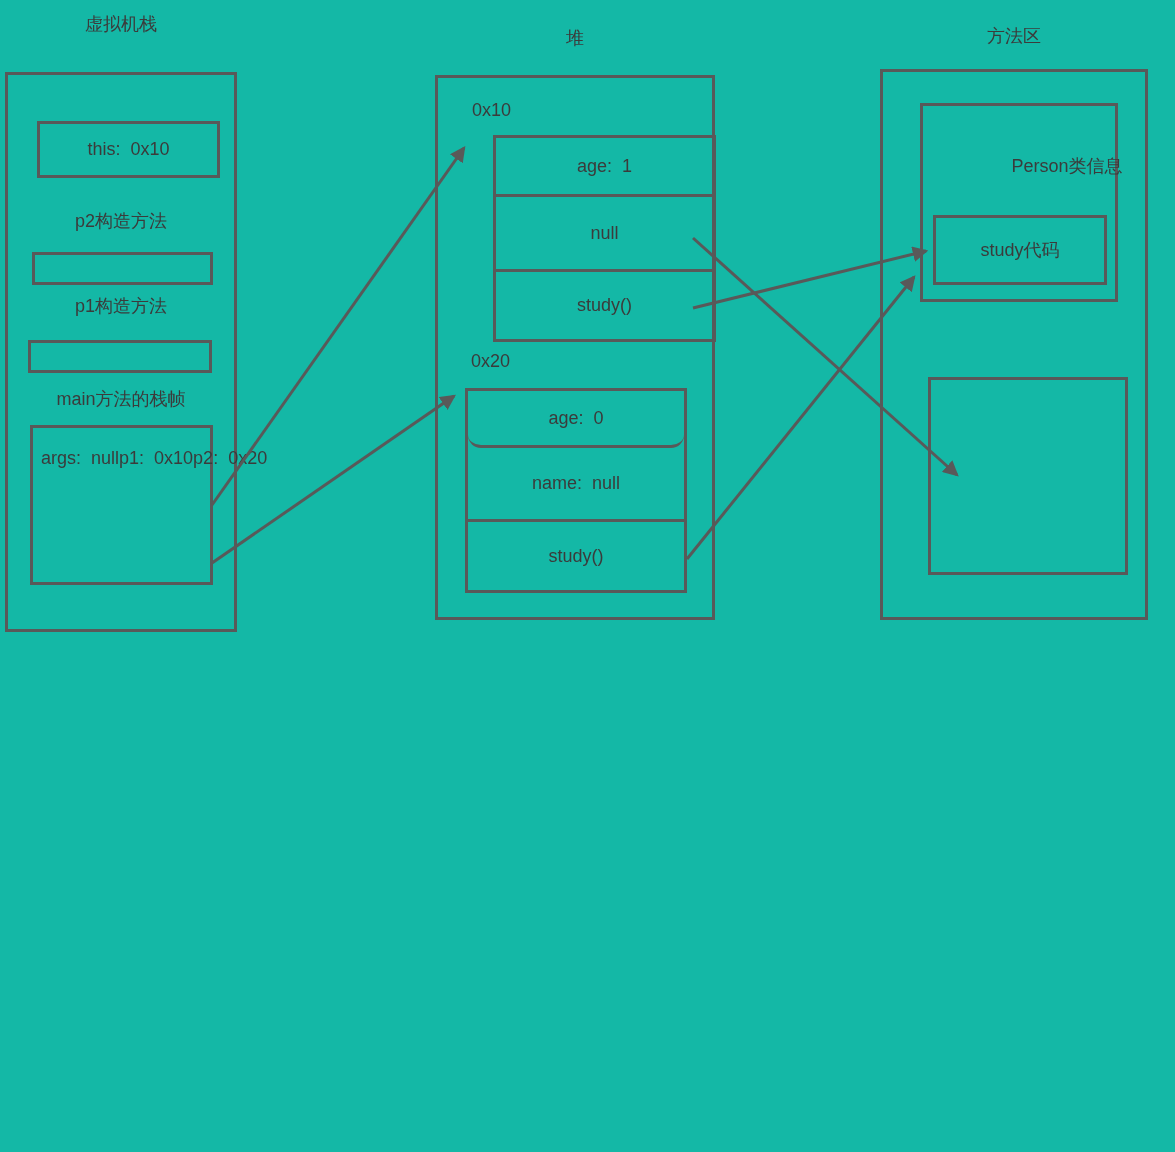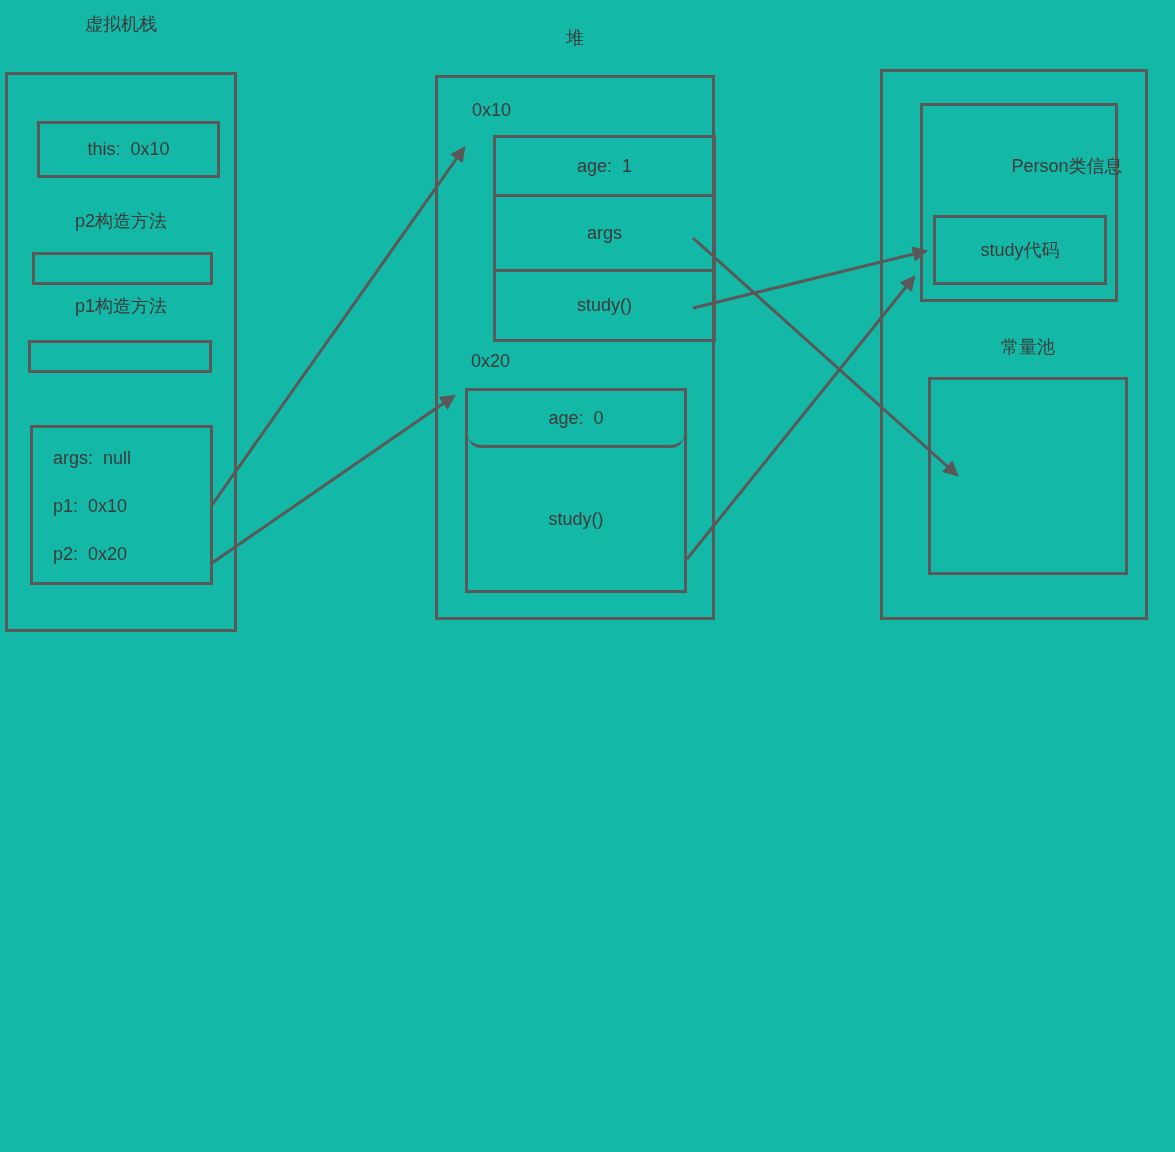--- a/index.html
+++ b/index.html
@@ -47,22 +47,22 @@
     display: flex;
     align-items: center;
     justify-content: center;
     white-space: pre;
     box-sizing: border-box;
   }
   .obj-row.sep { border-bottom: 3px solid #595959; }
   .vars {
     position: absolute;
     display: flex;
-    flex-direction: column;
-    padding-left: 20px;
+    flex-direction: row;
+    padding-left: 8px;
     padding-top: 6px;
     box-sizing: border-box;
   }
   .vars .var-line {
     height: 48px;
     line-height: 48px;
     white-space: pre;
   }
   svg.arrows {
     position: absolute;
@@ -87,60 +87,62 @@
   </div>
 
   <div class="lbl tcenter" style="left:5px; top:211px; width:232px;">p2构造方法</div>
 
   <div class="box" style="left:32px; top:252px; width:181px; height:33px;"></div>
 
   <div class="lbl tcenter" style="left:5px; top:296px; width:232px;">p1构造方法</div>
 
   <div class="box" style="left:28px; top:340px; width:184px; height:33px;"></div>
 
+  <div class="lbl tcenter" style="left:5px; top:389px; width:232px;">main方法的栈帧</div>
 
   <div class="box" style="left:30px; top:425px; width:183px; height:160px;"></div>
 
   <div class="vars" style="left:33px; top:428px; width:177px; height:154px;">
     <div class="var-line">args:  null</div>
     <div class="var-line">p1:  0x10</div>
     <div class="var-line">p2:  0x20</div>
   </div>
 
   <div class="lbl tcenter" style="left:435px; top:28px; width:280px;">堆</div>
 
   <div class="box" style="left:435px; top:75px; width:280px; height:545px;"></div>
 
   <div class="lbl" style="left:472px; top:100px;">0x10</div>
 
   <div class="obj-table" style="left:470px; top:135px; width:223px; height:207px;margin-left:23px;">
     <div class="obj-row sep" style="height:59px;">age:  1</div>
-    <div class="obj-row sep" style="height:75px;">args</div>
+    <div class="obj-row sep" style="height:75px;">null</div>
     <div class="obj-row" style="flex:1;">study()</div>
   </div>
 
   <div class="lbl" style="left:463px; top:351px;margin-left:8px;">0x20</div>
 
   <div class="obj-table" style="left:465px; top:388px; width:222px; height:205px;">
     <div class="obj-row sep" style="height:57px;border-radius:13px;">age:  0</div>
+    <div class="obj-row sep" style="height:74px;">name:  null</div>
     <div class="obj-row" style="flex:1;">study()</div>
   </div>
 
+  <div class="lbl tcenter" style="left:880px; top:26px; width:268px;">方法区</div>
 
   <div class="box" style="left:880px; top:69px; width:268px; height:551px;"></div>
 
   <div class="box" style="left:920px; top:103px; width:198px; height:199px;"></div>
 
   <div class="lbl tcenter" style="left:920px; top:156px; width:198px;padding-left:48px;">Person类信息</div>
 
   <div class="box center" style="left:933px; top:215px; width:174px; height:70px;">
     <span>study代码</span>
   </div>
 
-  <div class="lbl tcenter" style="left:928px; top:337px; width:200px;">常量池</div>
 
   <div class="box" style="left:928px; top:377px; width:200px; height:198px;"></div>
 
 
   <svg class="arrows" viewBox="0 0 1175 1152">
     <defs>
       <marker id="arr" viewBox="0 0 10 10" refX="8.5" refY="5" markerWidth="5.2" markerHeight="5.2" orient="auto-start-reverse">
         <path d="M0,0 L10,5 L0,10 z" fill="#595959"></path>
       </marker>
     </defs>

